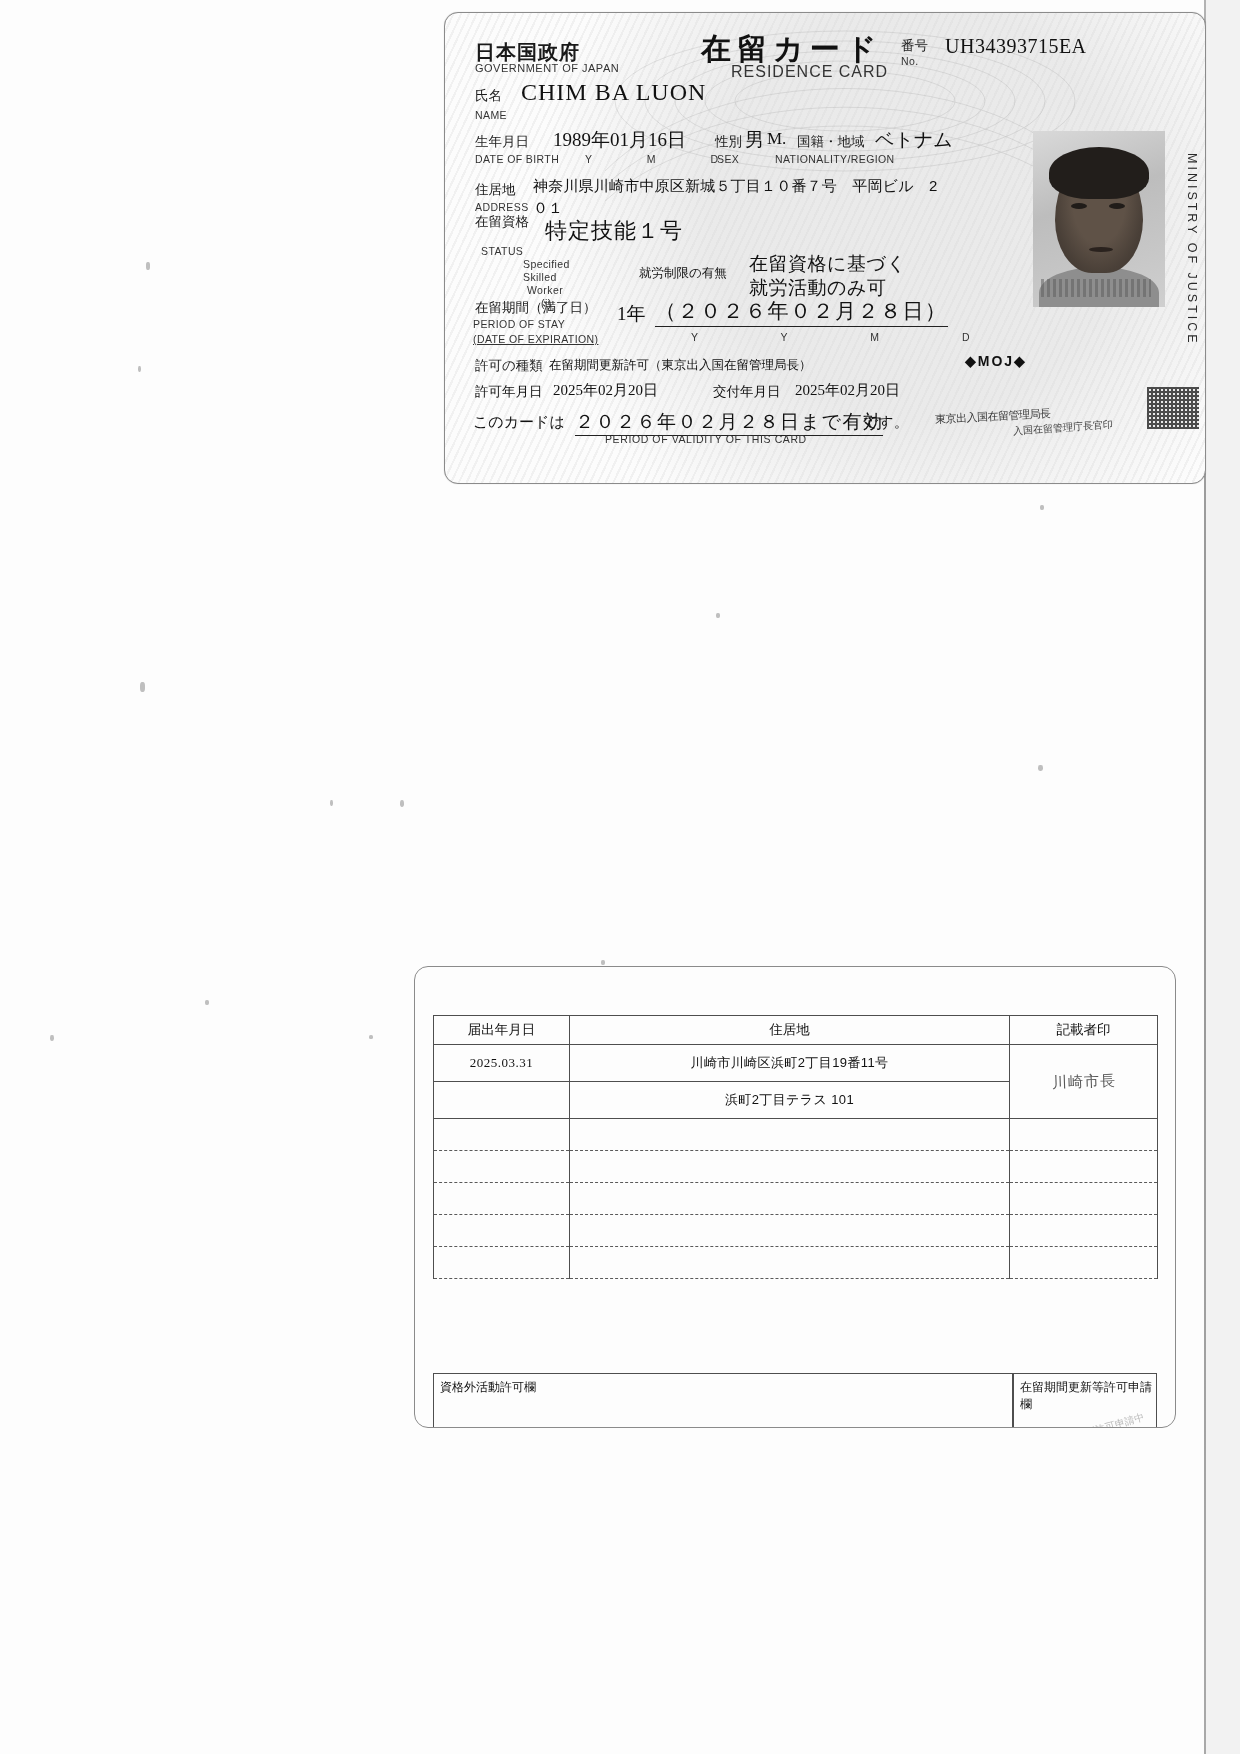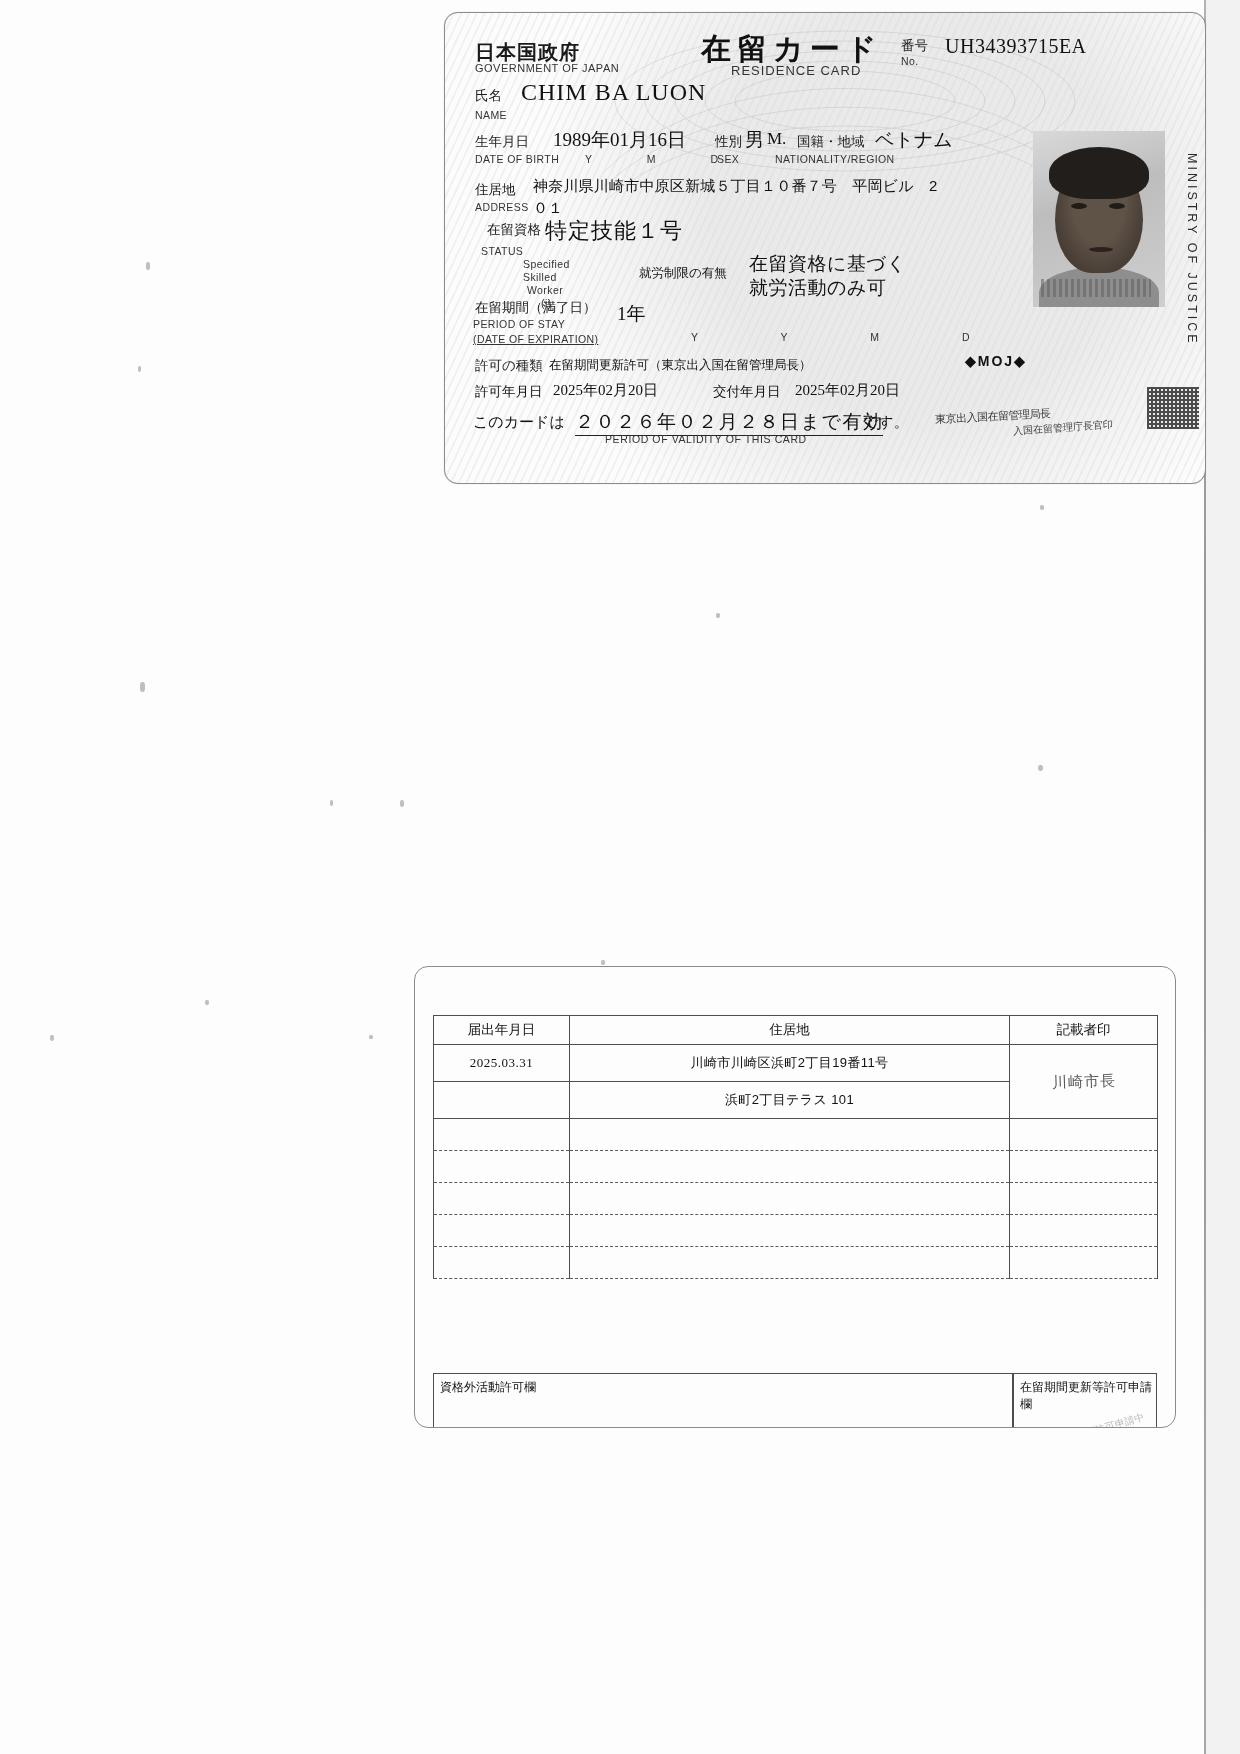--- a/index.html
+++ b/index.html
@@ -106,21 +106,21 @@
     top: 16px;
     font-size: 30px;
     font-weight: bold;
     letter-spacing: 6px;
     color: #111;
   }
   .title-en {
     position: absolute;
     left: 286px;
     top: 50px;
-    font-size: 13px;
+    font-size: 16px;
     letter-spacing: 1px;
     color: #333;
   }
   .no-jp {
     position: absolute;
     left: 456px;
     top: 24px;
     font-size: 14px;
     color: #111;
   }
@@ -162,21 +162,21 @@
   .val-sex2 { position:absolute; left:322px; top:116px; font-size:17px; font-family:"Liberation Serif", serif; }
   .lbl-nat-jp { position:absolute; left:352px; top:120px; }
   .lbl-nat-en { position:absolute; left:330px; top:140px; }
   .val-nat { position:absolute; left:430px; top:114px; font-size:19px; }
 
   .row-addr-jp { position:absolute; left:30px; top:168px; }
   .row-addr-en { position:absolute; left:30px; top:188px; }
   .val-addr1 { position:absolute; left:88px; top:164px; font-size:15px; letter-spacing:.2px; }
   .val-addr2 { position:absolute; left:88px; top:186px; font-size:15px; }
 
-  .row-status-jp { position:absolute; left:30px; top:208px;margin-left:12px; }
+  .row-status-jp { position:absolute; left:30px; top:200px; }
   .row-status-en { position:absolute; left:36px; top:232px; }
   .row-status-en2 { position:absolute; left:78px; top:245px; }
   .row-status-en3 { position:absolute; left:78px; top:258px; }
   .row-status-en4 { position:absolute; left:82px; top:271px; }
   .val-status { position:absolute; left:100px; top:203px; font-size:22px; letter-spacing:1px; }
 
   .work-lbl { position:absolute; left:194px; top:252px; font-size:12.5px; }
   .work-val1 { position:absolute; left:304px; top:238px; font-size:19px; letter-spacing:.5px; }
   .work-val2 { position:absolute; left:304px; top:262px; font-size:19px; letter-spacing:.5px; }
 
@@ -420,20 +420,21 @@
     <div class="val-status">特定技能１号</div>
 
     <div class="work-lbl">就労制限の有無</div>
     <div class="work-val1">在留資格に基づく</div>
     <div class="work-val2">就労活動のみ可</div>
 
     <div class="row-period-jp lbl-jp">在留期間（満了日）</div>
     <div class="row-period-en lbl-en">PERIOD OF STAY</div>
     <div class="row-period-en2 lbl-en">(DATE OF EXPIRATION)</div>
     <div class="val-period">1年</div>
+    <div class="val-expiry">（２０２６年０２月２８日）</div>
     <div class="ymd-exp">Y Y M D</div>
 
     <div class="row-permit-jp lbl-jp">許可の種類</div>
     <div class="permit-val">在留期間更新許可（東京出入国在留管理局長）</div>
     <div class="moj-stamp">◆MOJ◆</div>
 
     <div class="row-permdate-jp">許可年月日</div>
     <div class="row-permdate-val">2025年02月20日</div>
     <div class="row-issue-jp">交付年月日</div>
     <div class="row-issue-val">2025年02月20日</div>

